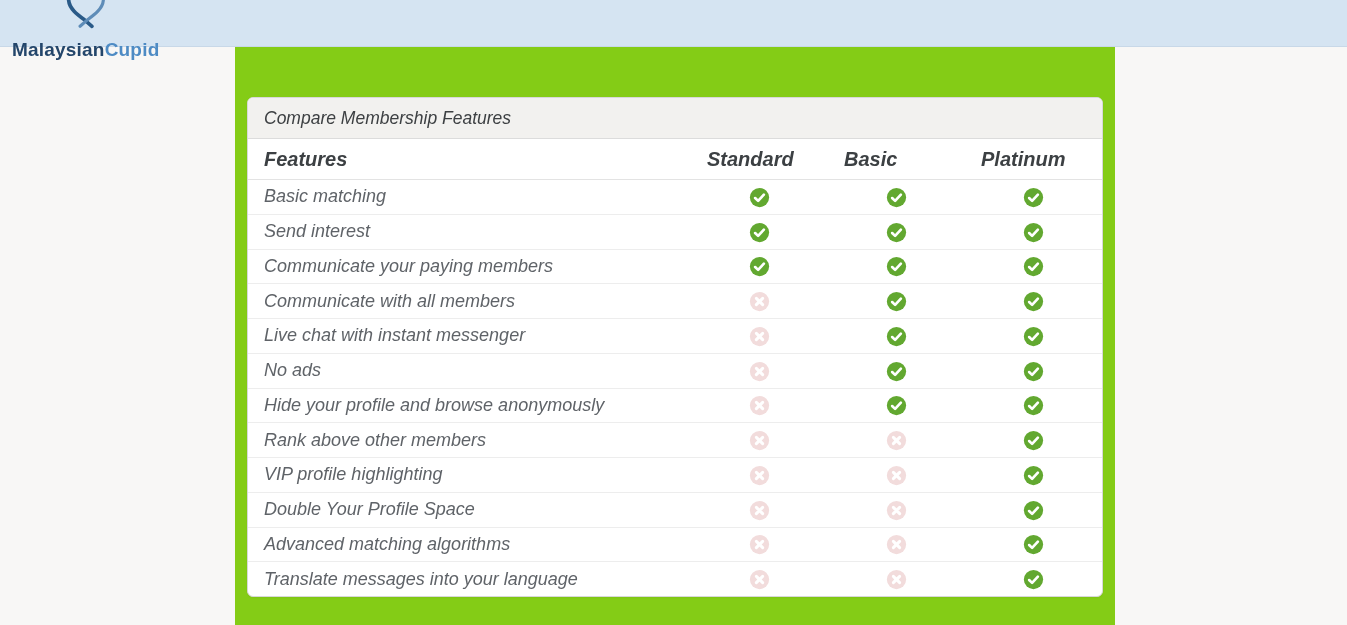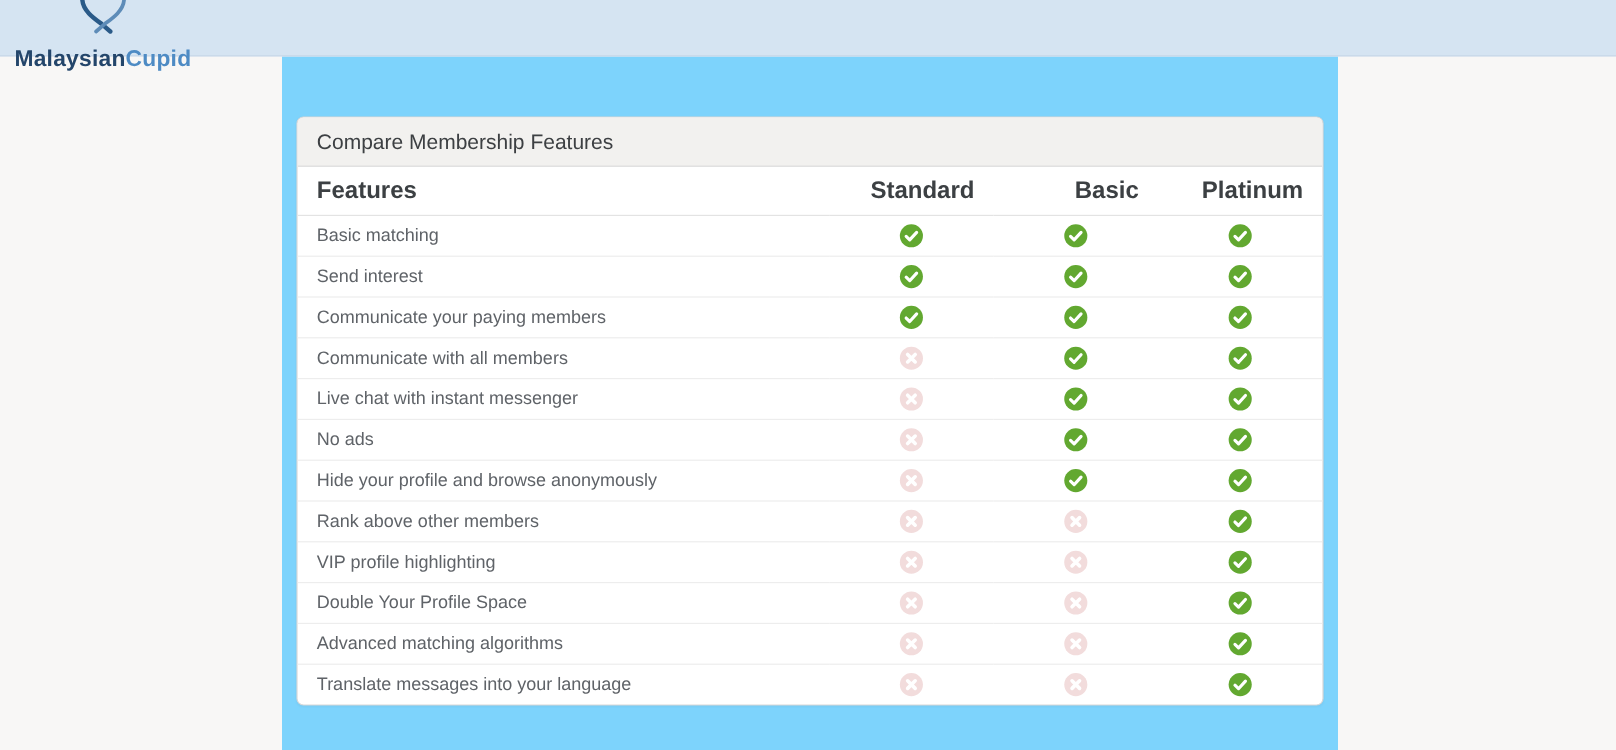--- a/index.html
+++ b/index.html
@@ -23,21 +23,22 @@
   .logo { display: flex; align-items: center; gap: 10px; cursor: pointer; flex-direction: column; }
   .logo-heart { width: 46px; height: 42px; margin-top: 2px; }
   .logo-text { font-size: 19px; font-weight: bold; letter-spacing: 0.2px; }
   .brand-primary { color: #24466b; }
   .brand-secondary { color: #4e8bc4; }
 
   
   .content-col {
     position: absolute; top: 47px; left: 235px;
     width: 880px; height: 578px;
-    background: #7dd3fc;
+    background: #84cc16;
+    font-style: italic;
   }
 
   
   .card {
     position: absolute; top: 50px; left: 12px;
     width: 856px;
     background: #ffffff;
     border: 1px solid #d8d8d8;
     border-radius: 6px;
     overflow: hidden;
@@ -57,24 +58,24 @@
     table-layout: fixed;
   }
   table.features th {
     font-size: 20px;
     font-weight: bold;
     color: #3c4043;
     padding: 9px 16px 8px 16px;
     border-bottom: 1px solid #e3e3e3;
   }
   th.feature-col { text-align: left; width: auto; }
-  th.tier-col { width: 137px; text-align: right; margin-top: 44px; }
+  th.tier-col { width: 137px; text-align: left; margin-top: 44px; }
 
   table.features td {
-    font-size: 15px;
+    font-size: 18px;
     color: #5f6368;
     padding: 6px 16px;
     border-top: 1px solid #ededed;
     height: 33px;
   }
   table.features tr:first-child td { border-top: none; }
   td.tier-cell { text-align: center; }
   td.tier-cell svg { width: 21px; height: 21px; vertical-align: middle; }
 </style>
 </head>

